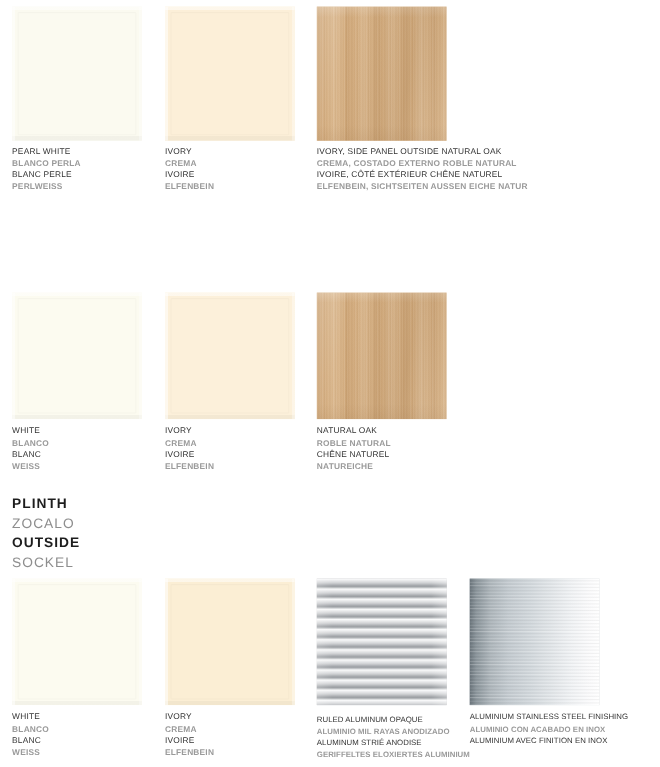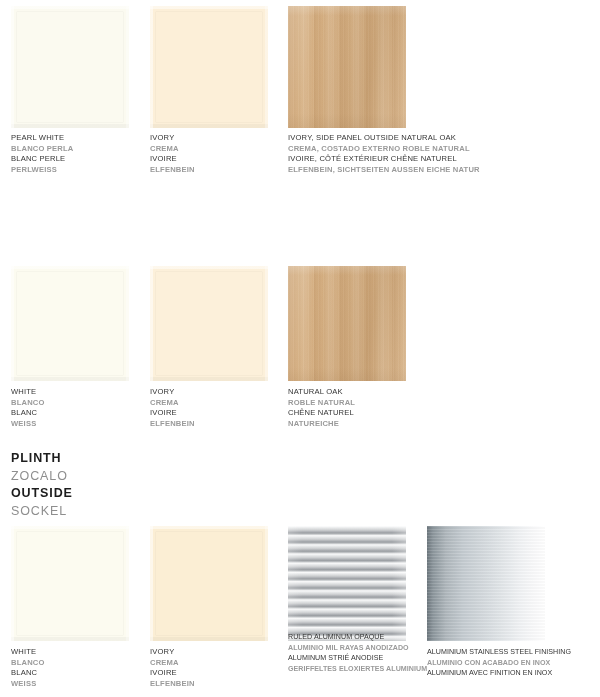--- a/index.html
+++ b/index.html
@@ -284,21 +284,21 @@
       <div class="caption" style="top:121px; left:0;">
         <span class="ln dark">IVORY</span>
         <span class="ln light">CREMA</span>
         <span class="ln dark">IVOIRE</span>
         <span class="ln light">ELFENBEIN</span>
       </div>
     </div>
 
     <div class="cell" style="left:288px;">
       <div class="swatch sw-ruled"></div>
-      <div class="caption" style="top:106px; left:0; font-size:7.1px; letter-spacing:.05px;">
+      <div class="caption" style="top:123px; left:0; font-size:7.1px; letter-spacing:.05px;">
         <span class="ln dark">RULED ALUMINUM OPAQUE</span>
         <span class="ln light">ALUMINIO MIL RAYAS ANODIZADO</span>
         <span class="ln dark">ALUMINUM STRIÉ ANODISE</span>
         <span class="ln light">GERIFFELTES ELOXIERTES ALUMINIUM</span>
       </div>
     </div>
 
     <div class="cell" style="left:427px;">
       <div class="swatch sw-steel"></div>
       <div class="caption" style="top:121px; left:0; font-size:7.1px; letter-spacing:.05px;">

